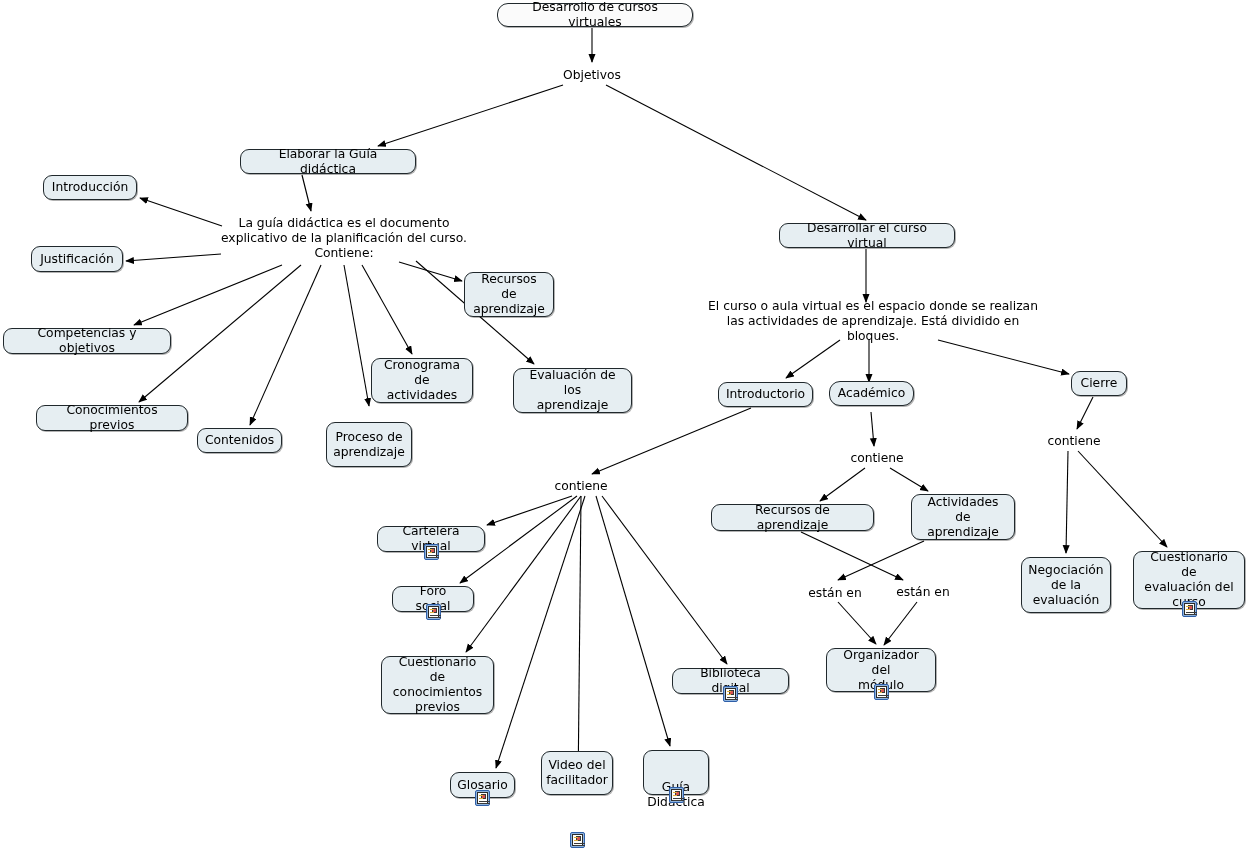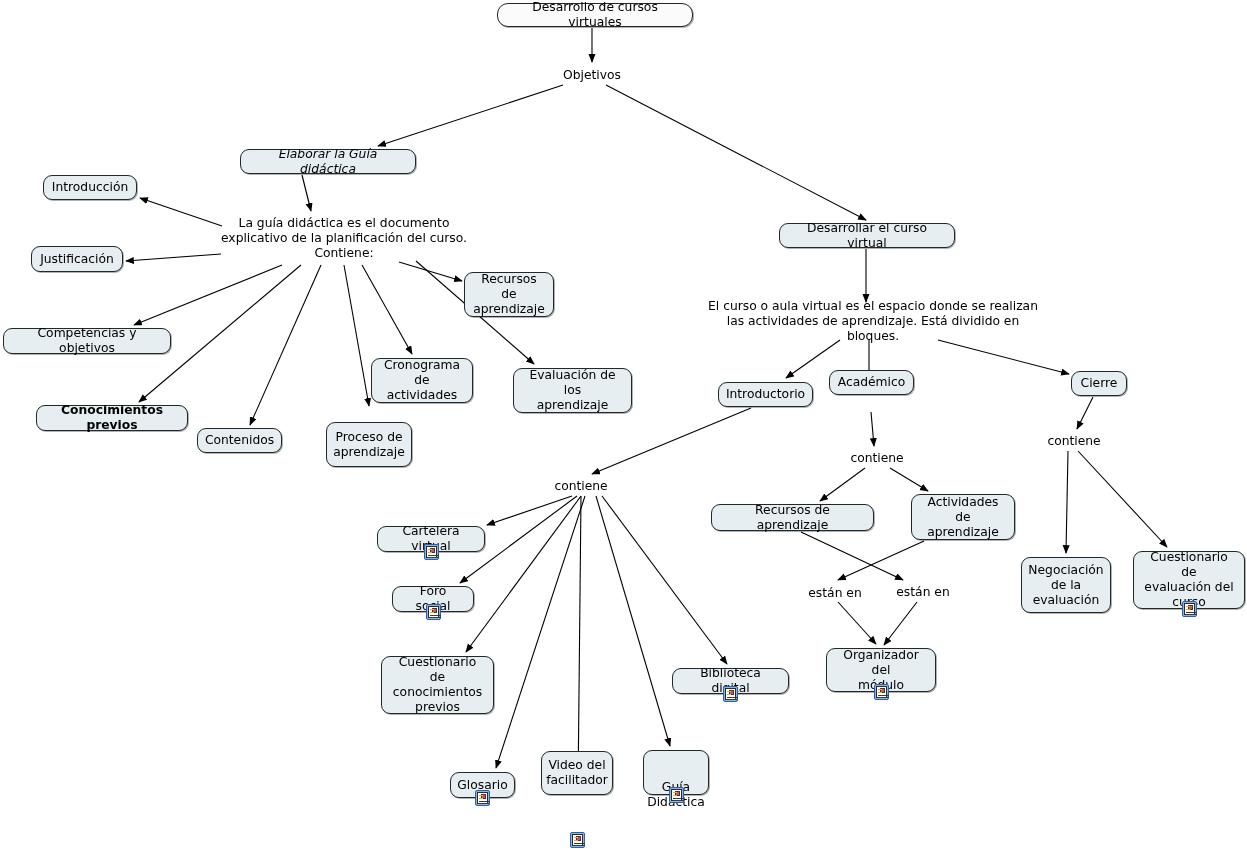--- a/index.html
+++ b/index.html
@@ -141,42 +141,42 @@
         <line x1="924" y1="541" x2="838" y2="580" stroke="#000000" stroke-width="1.1" marker-end="url(#arrow)"></line>
         <line x1="838" y1="602" x2="876" y2="644" stroke="#000000" stroke-width="1.1" marker-end="url(#arrow)"></line>
         <line x1="917" y1="602" x2="884" y2="645" stroke="#000000" stroke-width="1.1" marker-end="url(#arrow)"></line>
         <line x1="1068" y1="451" x2="1066" y2="553" stroke="#000000" stroke-width="1.1" marker-end="url(#arrow)"></line>
         <line x1="1078" y1="451" x2="1167" y2="547" stroke="#000000" stroke-width="1.1" marker-end="url(#arrow)"></line>
       </g>
   </svg>
   <div id="node-layer">
       <div class="node root" style="left: 497px; top: 3px; width: 196px; height: 24px;"><span style="white-space: pre-line;">Desarrollo de cursos virtuales</span></div>
       <div class="plain" style="left: 557px; top: 66px; width: 70px; height: 18px;"><span style="white-space: pre-line;">Objetivos</span></div>
-      <div class="node" style="left: 240px; top: 149px; width: 176px; height: 25px;"><span style="white-space: pre-line; font-style: italic;">Elaborar la Guía didáctica</span></div>
+      <div class="node" style="left: 240px; top: 149px; width: 176px; height: 25px;"><span style="white-space: pre-line;">Elaborar la Guía didáctica</span></div>
       <div class="plain" style="left: 219px; top: 214px; width: 250px; height: 48px;"><span style="white-space: pre-line;">La guía didáctica es el documento
 explicativo de la planificación del curso.
 Contiene:</span></div>
       <div class="node" style="left: 43px; top: 175px; width: 94px; height: 25px;"><span style="white-space: pre-line;">Introducción</span></div>
       <div class="node" style="left: 31px; top: 246px; width: 92px; height: 26px;"><span style="white-space: pre-line;">Justificación</span></div>
       <div class="node" style="left: 3px; top: 328px; width: 168px; height: 26px;"><span style="white-space: pre-line;">Competencias y objetivos</span></div>
-      <div class="node" style="left: 36px; top: 405px; width: 152px; height: 26px; font-weight: bold;"><span style="white-space: pre-line;">Conocimientos previos</span></div>
+      <div class="node" style="left: 36px; top: 405px; width: 152px; height: 26px;"><span style="white-space: pre-line;">Conocimientos previos</span></div>
       <div class="node" style="left: 197px; top: 428px; width: 85px; height: 25px;"><span style="white-space: pre-line;">Contenidos</span></div>
       <div class="node" style="left: 326px; top: 410px; width: 86px; height: 45px; margin-top: 12px;"><span style="white-space: pre-line;">Proceso de
 aprendizaje</span></div>
       <div class="node" style="left: 371px; top: 358px; width: 102px; height: 45px;"><span style="white-space: pre-line;">Cronograma
 de actividades</span></div>
       <div class="node" style="left: 464px; top: 272px; width: 90px; height: 45px;"><span style="white-space: pre-line;">Recursos de
 aprendizaje</span></div>
       <div class="node" style="left: 513px; top: 368px; width: 119px; height: 45px;"><span style="white-space: pre-line;">Evaluación de los
 aprendizaje</span></div>
       <div class="node" style="left: 779px; top: 223px; width: 176px; height: 25px;"><span style="white-space: pre-line;">Desarrollar el curso virtual</span></div>
       <div class="plain" style="left: 700px; top: 305px; width: 346px; height: 32px;"><span style="white-space: pre-line;">El curso o aula virtual es el espacio donde se realizan
 las actividades de aprendizaje. Está dividido en bloques.</span></div>
       <div class="node" style="left: 718px; top: 382px; width: 95px; height: 25px;"><span style="white-space: pre-line;">Introductorio</span></div>
-      <div class="node" style="left: 829px; top: 370px; width: 85px; height: 25px;"><span style="white-space: pre-line;">Académico</span></div>
+      <div class="node" style="left: 829px; top: 381px; width: 85px; height: 25px; border-radius: 11px;"><span style="white-space: pre-line;">Académico</span></div>
       <div class="node" style="left: 1071px; top: 371px; width: 56px; height: 25px;"><span style="white-space: pre-line;">Cierre</span></div>
       <div class="plain" style="left: 551px; top: 478px; width: 60px; height: 16px;"><span style="white-space: pre-line;">contiene</span></div>
       <div class="plain" style="left: 847px; top: 450px; width: 60px; height: 16px;"><span style="white-space: pre-line;">contiene</span></div>
       <div class="plain" style="left: 1044px; top: 433px; width: 60px; height: 16px;"><span style="white-space: pre-line;">contiene</span></div>
       <div class="node" style="left: 377px; top: 526px; width: 108px; height: 26px;"><span style="white-space: pre-line;">Cartelera virtual</span></div>
       <div class="doc-icon" style="left: 423.5px; top: 544px;">
         <div class="sheet">
           <div class="pic"></div>
           <div class="bar y" style="top: 2px; width: 4px;"></div>
           <div class="bar y" style="top: 5px; width: 4px;"></div>

